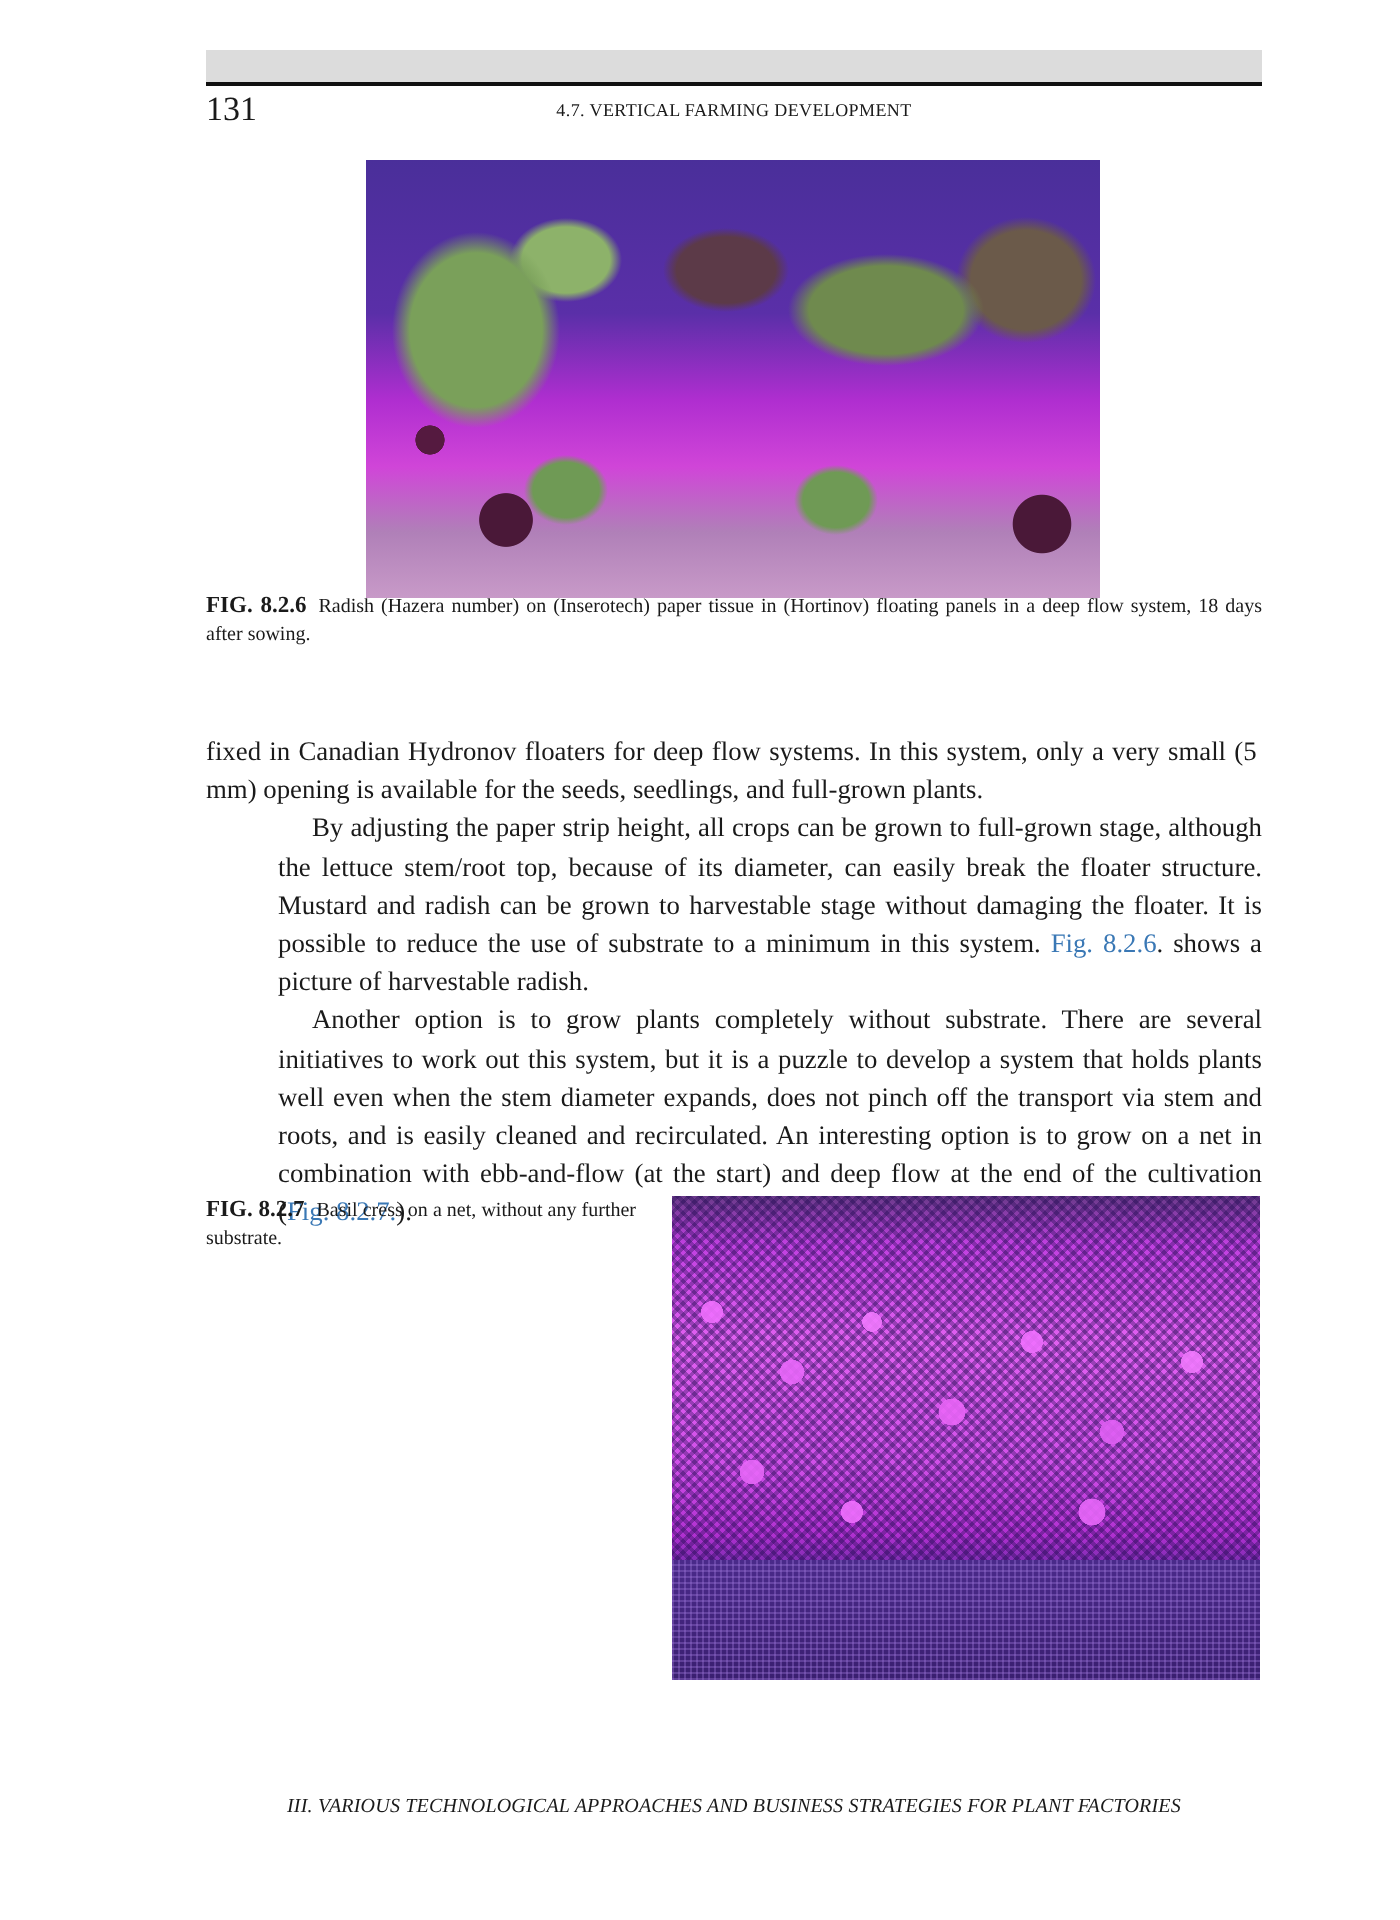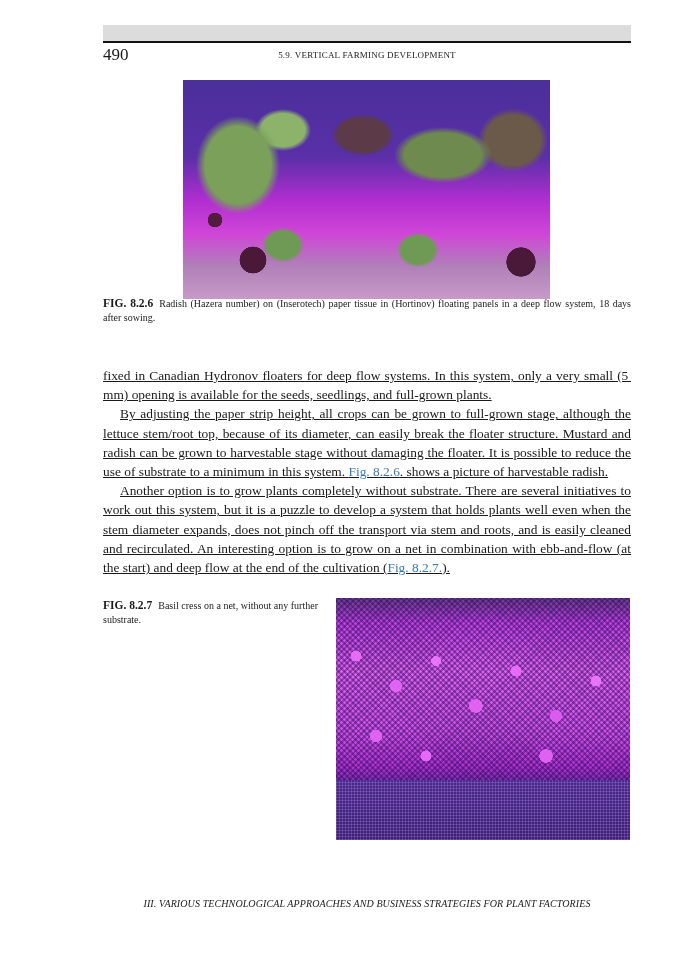--- a/index.html
+++ b/index.html
@@ -46,33 +46,33 @@
                     radial-gradient(circle 10px at 40px 120px, #e868fa 60%, transparent 62%),
                     radial-gradient(circle 11px at 210px 140px, #e868fa 60%, transparent 62%),
                     radial-gradient(circle 9px at 90px 140px, #f070ff 60%, transparent 62%);
                   opacity: 0.9; }
   .caption { position: absolute; font-size: 10px; line-height: 14px; text-align: justify; }
   .caption .label { font-weight: bold; font-size: 11.5px; margin-right: 6px; }
   .cap1 { left: 103px; top: 296px; width: 528px; }
   .cap2 { left: 103px; top: 598px; width: 215px; font-family: Liberation Serif, serif; }
   .body-text { position: absolute; left: 103px; top: 366px; width: 528px;
                font-size: 13.4px; line-height: 19.2px; text-align: justify; }
-  .body-text p { margin: 0; text-decoration: underline; }
-  .body-text p.indent { text-indent: 17px; }
+  .body-text p { margin: 0; }
+  .body-text p.indent { text-indent: 17px; margin-left: 36px; }
   .link { color: #3a78b5; }
   .footer { position: absolute; left: 103px; width: 528px; top: 898px; text-align: center;
             font-size: 10px; letter-spacing: 0.1px; font-style: italic; }
 </style>
 </head>
 <body>
 
 <div class="header-bar"></div>
 <div class="header-rule"></div>
-<div class="page-number">490</div>
-<div class="running-head">5.9. VERTICAL FARMING DEVELOPMENT</div>
+<div class="page-number">131</div>
+<div class="running-head">4.7. VERTICAL FARMING DEVELOPMENT</div>
 
 <div class="figure-img fig1" aria-label="radish plants in floating panels under purple LED light"></div>
 
 <div class="caption cap1">
   <span class="label">FIG. 8.2.6</span><span>Radish (Hazera number) on (Inserotech) paper tissue in (Hortinov) floating panels in a deep flow system, 18 days after sowing.</span>
 </div>
 
 <div class="body-text">
   <p>fixed in Canadian Hydronov floaters for deep flow systems. In this system, only a very small (5 mm) opening is available for the seeds, seedlings, and full-grown plants.</p>
   <p class="indent"><span>By adjusting the paper strip height, all crops can be grown to full-grown stage, although the lettuce stem/root top, because of its diameter, can easily break the floater structure. Mustard and radish can be grown to harvestable stage without damaging the floater. It is possible to reduce the use of substrate to a minimum in this system. </span><span class="link">Fig. 8.2.6</span><span>. shows a picture of harvestable radish.</span></p>

